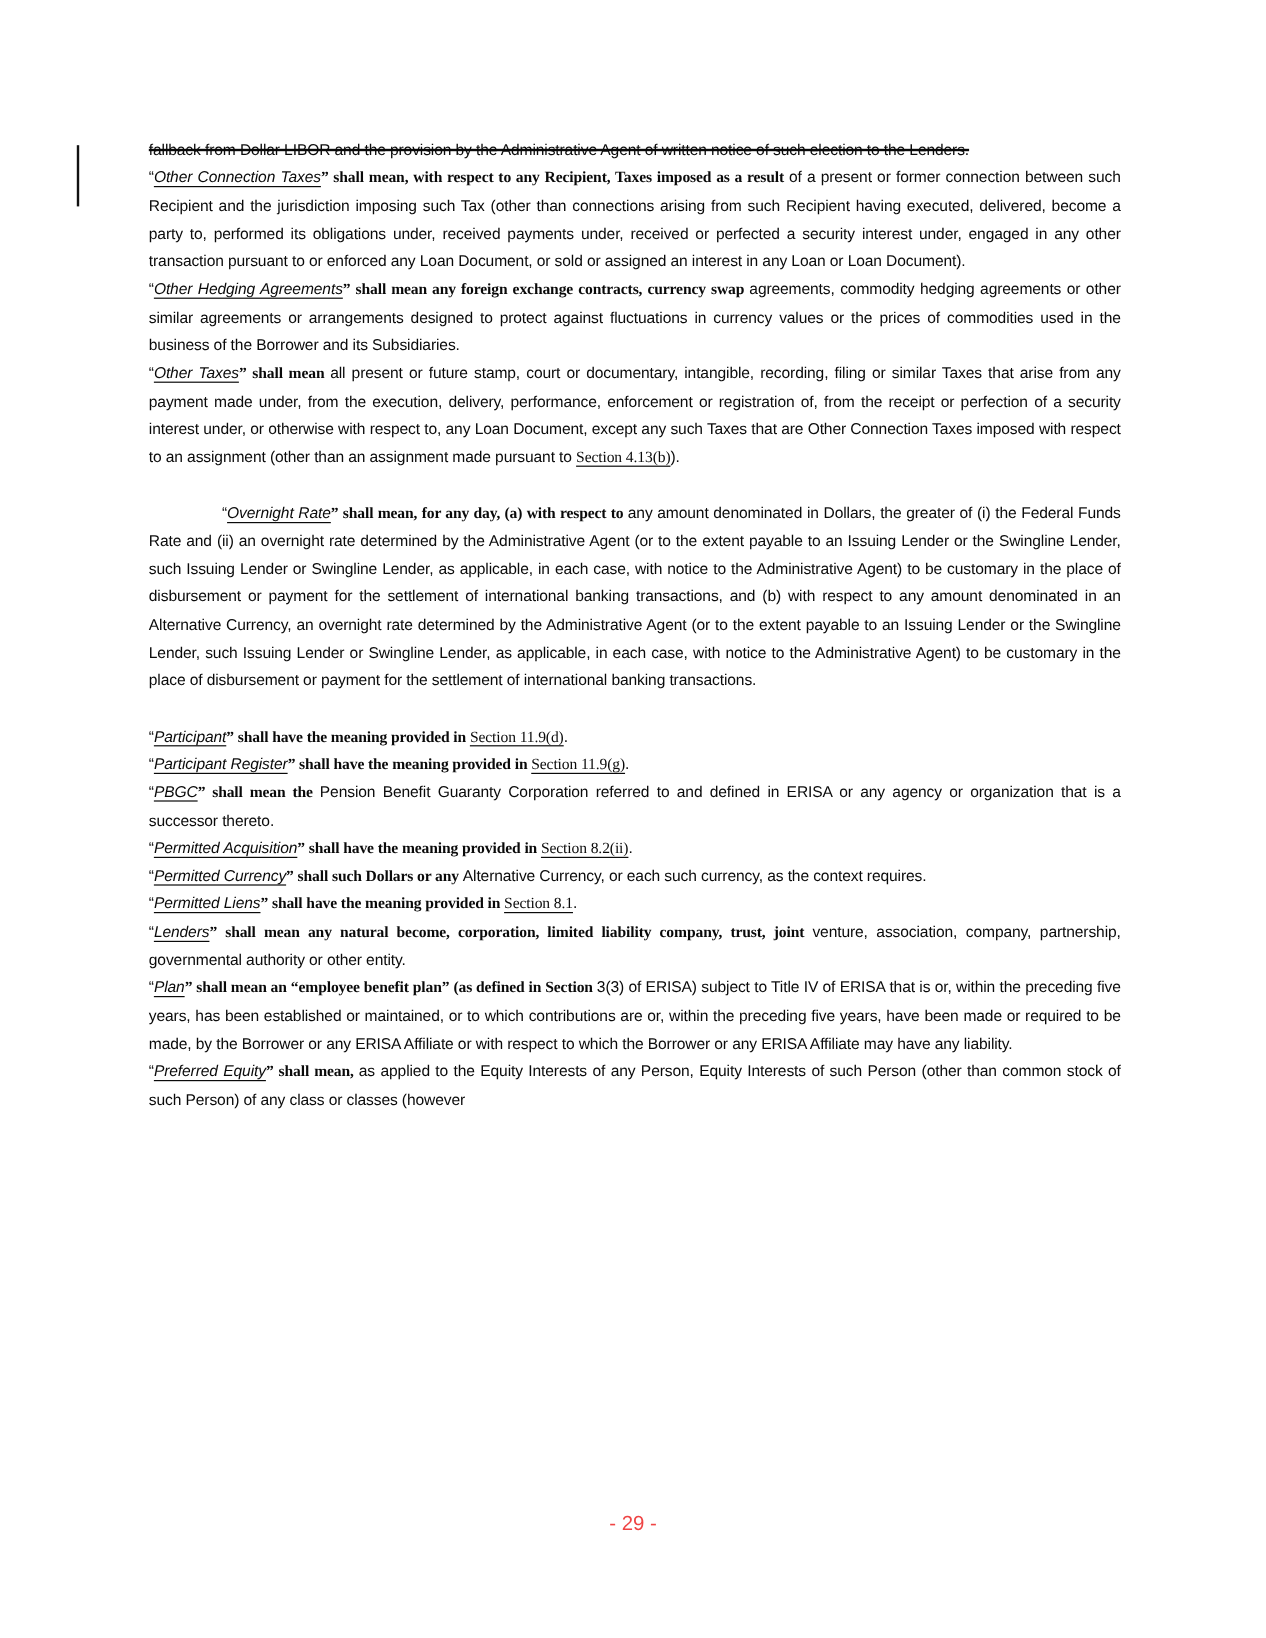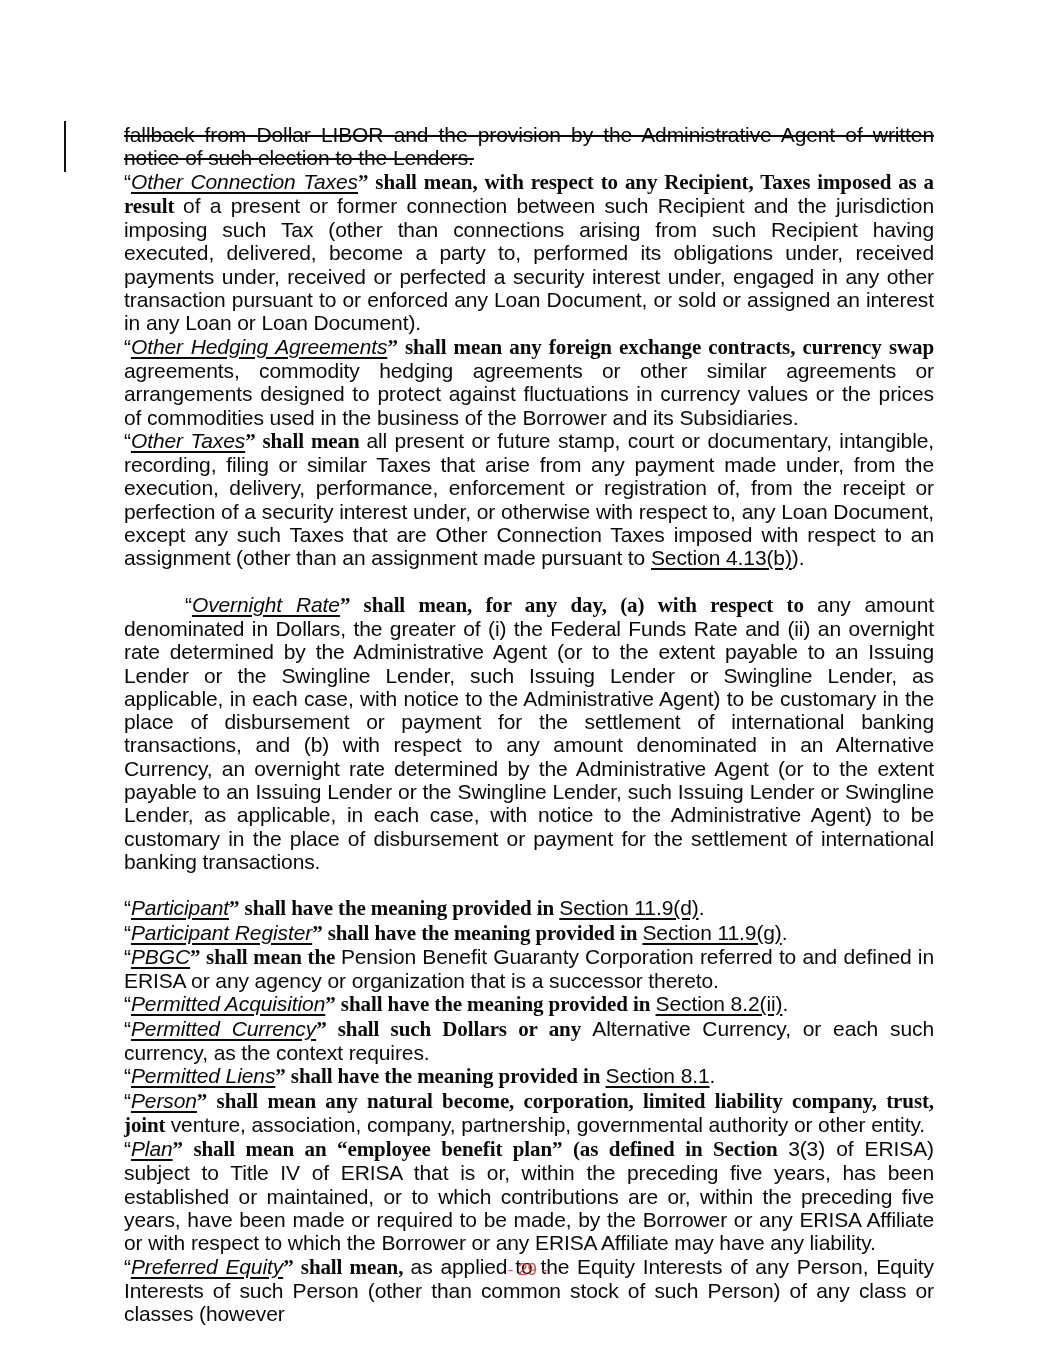--- a/index.html
+++ b/index.html
@@ -16,35 +16,35 @@
     position: absolute;
     left: 64px;
     top: 121px;
     width: 2px;
     height: 51px;
     background: #111111;
   }
   .content {
     position: absolute;
     left: 124px;
-    top: 123px;
+    top: 113px;
     width: 810px;
-    font-size: 21px;
+    font-size: 13px;
     line-height: 23.3px;
     text-align: justify;
     font-family: "Liberation Sans", sans-serif;
     letter-spacing: -0.1px;
   }
   .para { margin: 0; }
   .para.gap-before { margin-top: 23px; }
   .para.indent-first { text-indent: 61px; }
   .seg-sans  { font-family: "Liberation Sans", sans-serif; }
   .seg-serif { font-family: "Liberation Serif", serif; font-weight: bold; }
   .seg-term  { font-family: "Liberation Sans", sans-serif; text-decoration: underline; text-underline-offset: 3px; font-style: italic; }
-  .seg-link  { font-family: Liberation Sans, sans-serif; text-decoration: underline; text-underline-offset: 3px; margin-top: 46px; }
+  .seg-link  { font-family: Liberation Serif, serif; text-decoration: underline; text-underline-offset: 3px; margin-top: 46px; }
   .seg-strike{ font-family: "Liberation Sans", sans-serif; text-decoration: line-through; text-decoration-thickness: 1.5px; }
   .footer {
     position: absolute;
     top: 1260px;
     left: 0;
     width: 100%;
     text-align: center;
     font-size: 17px;
     font-family: "Liberation Sans", sans-serif;
     color: #ef4444;
@@ -60,18 +60,18 @@
       <p class="para"><span class="seg-sans">“</span><span class="seg-term">Other Connection Taxes</span><span class="seg-serif">” shall mean, with respect to any Recipient, Taxes imposed as a result </span><span class="seg-sans">of a present or former connection between such Recipient and the jurisdiction imposing such Tax (other than connections arising from such Recipient having executed, delivered, become a party to, performed its obligations under, received payments under, received or perfected a security interest under, engaged in any other transaction pursuant to or enforced any Loan Document, or sold or assigned an interest in any Loan or Loan Document).</span></p>
       <p class="para"><span class="seg-sans">“</span><span class="seg-term">Other Hedging Agreements</span><span class="seg-serif">” shall mean any foreign exchange contracts, currency swap </span><span class="seg-sans">agreements, commodity hedging agreements or other similar agreements or arrangements designed to protect against fluctuations in currency values or the prices of commodities used in the business of the Borrower and its Subsidiaries.</span></p>
       <p class="para"><span class="seg-sans">“</span><span class="seg-term">Other Taxes</span><span class="seg-serif">” shall mean </span><span class="seg-sans">all present or future stamp, court or documentary, intangible, recording, filing or similar Taxes that arise from any payment made under, from the execution, delivery, performance, enforcement or registration of, from the receipt or perfection of a security interest under, or otherwise with respect to, any Loan Document, except any such Taxes that are Other Connection Taxes imposed with respect to an assignment (other than an assignment made pursuant to </span><span class="seg-link">Section 4.13(b)</span><span class="seg-sans">).</span></p>
       <p class="para gap-before indent-first"><span class="seg-sans">“</span><span class="seg-term">Overnight Rate</span><span class="seg-serif">” shall mean, for any day, (a) with respect to </span><span class="seg-sans">any amount denominated in Dollars, the greater of (i) the Federal Funds Rate and (ii) an overnight rate determined by the Administrative Agent (or to the extent payable to an Issuing Lender or the Swingline Lender, such Issuing Lender or Swingline Lender, as applicable, in each case, with notice to the Administrative Agent) to be customary in the place of disbursement or payment for the settlement of international banking transactions, and (b) with respect to any amount denominated in an Alternative Currency, an overnight rate determined by the Administrative Agent (or to the extent payable to an Issuing Lender or the Swingline Lender, such Issuing Lender or Swingline Lender, as applicable, in each case, with notice to the Administrative Agent) to be customary in the place of disbursement or payment for the settlement of international banking transactions.</span></p>
       <p class="para gap-before"><span class="seg-sans">“</span><span class="seg-term">Participant</span><span class="seg-serif">” shall have the meaning provided in </span><span class="seg-link">Section 11.9(d)</span><span class="seg-sans">.</span></p>
       <p class="para"><span class="seg-sans">“</span><span class="seg-term">Participant Register</span><span class="seg-serif">” shall have the meaning provided in </span><span class="seg-link">Section 11.9(g)</span><span class="seg-sans">.</span></p>
       <p class="para"><span class="seg-sans">“</span><span class="seg-term">PBGC</span><span class="seg-serif">” shall mean the </span><span class="seg-sans">Pension Benefit Guaranty Corporation referred to and defined in ERISA or any agency or organization that is a successor thereto.</span></p>
       <p class="para"><span class="seg-sans">“</span><span class="seg-term">Permitted Acquisition</span><span class="seg-serif">” shall have the meaning provided in </span><span class="seg-link">Section 8.2(ii)</span><span class="seg-sans">.</span></p>
       <p class="para"><span class="seg-sans">“</span><span class="seg-term">Permitted Currency</span><span class="seg-serif">” shall such Dollars or any </span><span class="seg-sans">Alternative Currency, or each such currency, as the context requires.</span></p>
       <p class="para"><span class="seg-sans">“</span><span class="seg-term">Permitted Liens</span><span class="seg-serif">” shall have the meaning provided in </span><span class="seg-link">Section 8.1</span><span class="seg-sans">.</span></p>
-      <p class="para"><span class="seg-sans">“</span><span class="seg-term">Person</span><span class="seg-serif">” shall mean any natural become, corporation, limited liability company, trust, joint </span><span class="seg-sans">venture, association, company, partnership, governmental authority or other entity.</span></p>
+      <p class="para"><span class="seg-sans">“</span><span class="seg-term">Lenders</span><span class="seg-serif">” shall mean any natural become, corporation, limited liability company, trust, joint </span><span class="seg-sans">venture, association, company, partnership, governmental authority or other entity.</span></p>
       <p class="para"><span class="seg-sans">“</span><span class="seg-term">Plan</span><span class="seg-serif">” shall mean an “employee benefit plan” (as defined in Section </span><span class="seg-sans">3(3) of ERISA) subject to Title IV of ERISA that is or, within the preceding five years, has been established or maintained, or to which contributions are or, within the preceding five years, have been made or required to be made, by the Borrower or any ERISA Affiliate or with respect to which the Borrower or any ERISA Affiliate may have any liability.</span></p>
       <p class="para"><span class="seg-sans">“</span><span class="seg-term">Preferred Equity</span><span class="seg-serif">” shall mean, </span><span class="seg-sans">as applied to the Equity Interests of any Person, Equity Interests of such Person (other than common stock of such Person) of any class or classes (however</span></p>
     </div>
   <div class="footer">- 29 -</div>
 </div>
 
 </body></html>

